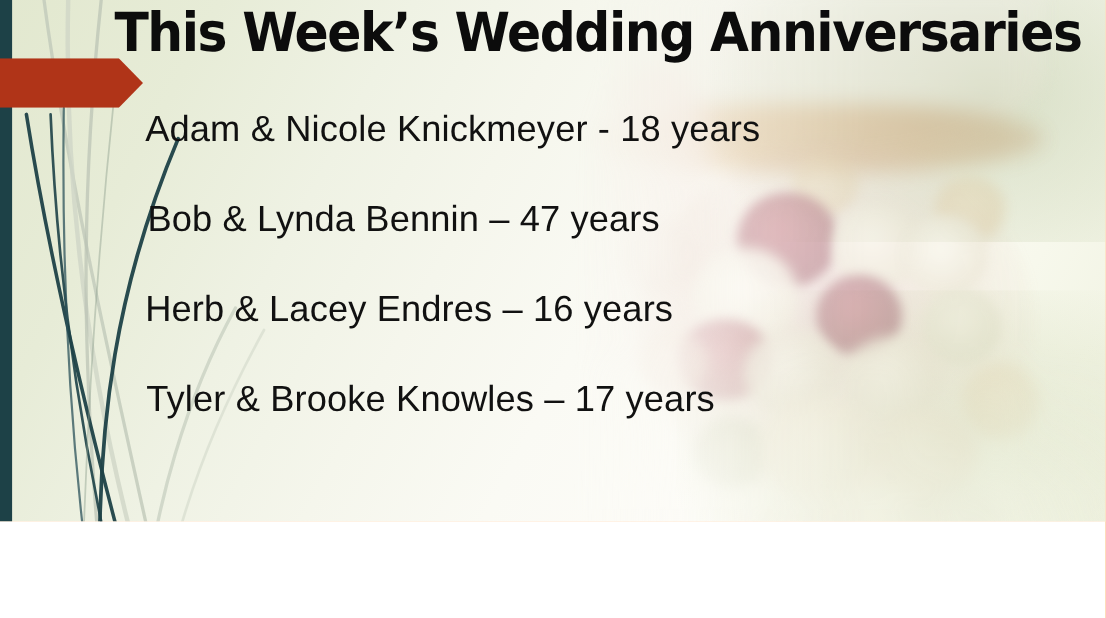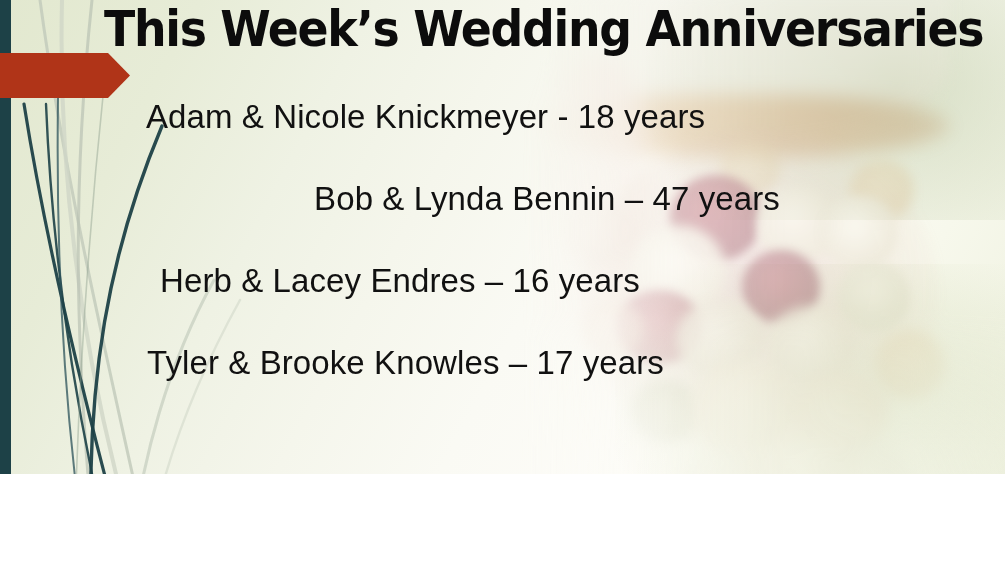--- a/index.html
+++ b/index.html
@@ -141,36 +141,36 @@
     font-size: 49px;
     line-height: 56px;
     letter-spacing: -1.4px;
     color: #0c0c0c;
     white-space: nowrap;
     transform: scaleX(0.935);
     transform-origin: left center;
   }
   .lines {
     position: absolute;
-    left: 146px; top: 98px;
+    left: 132px; top: 98px;
     width: 800px;
   }
   .line {
     font-family: "Liberation Sans", sans-serif;
     font-weight: 400;
     font-size: 33px;
     line-height: 38px;
     color: #111111;
     white-space: nowrap;
     margin: 0 0 44px 0;
     letter-spacing: 0.1px;
   }
-  .line.l2 { margin-left: 2px; text-align: center; }
+  .line.l2 { margin-left: 2px; }
   .line.l3 { margin-left: 1px; }
-  .line.l4 { margin-left: 14px; }
+  .line.l4 { margin-left: 0; }
   .line.l5 { margin-left: 1px; }
   .line:last-child { margin-bottom: 17px; }
 </style>
 </head>
 <body>
 
 <div id="slide">
 
   <div class="bg-base"></div>
   <div class="bg-tint-tr"></div>

